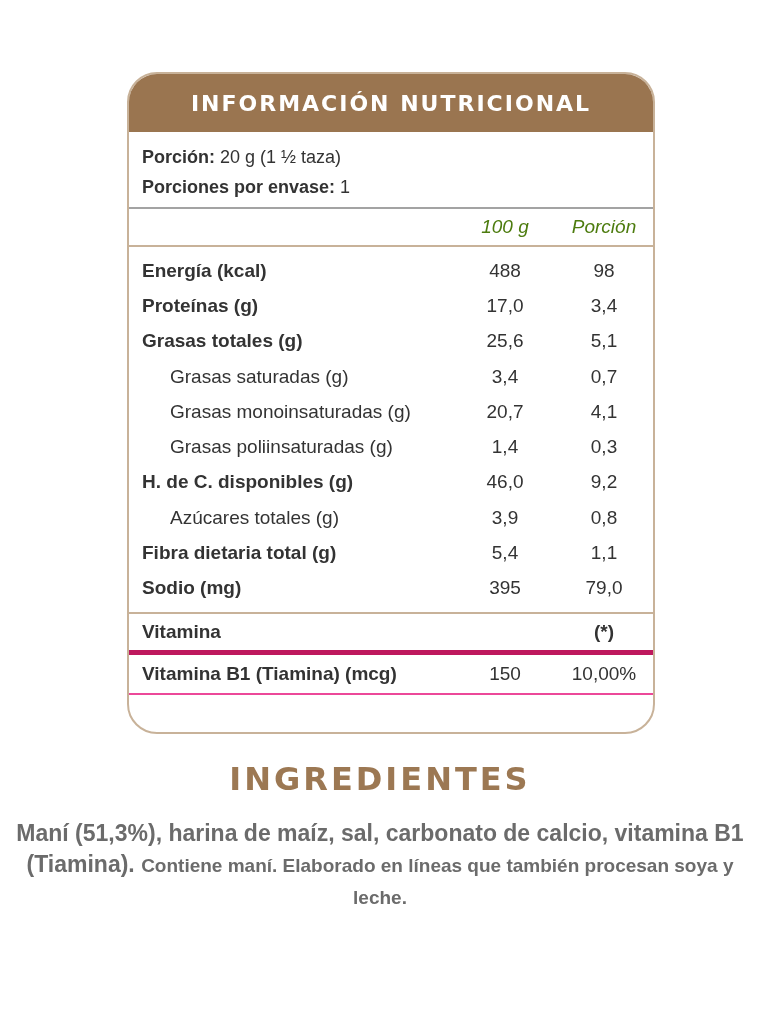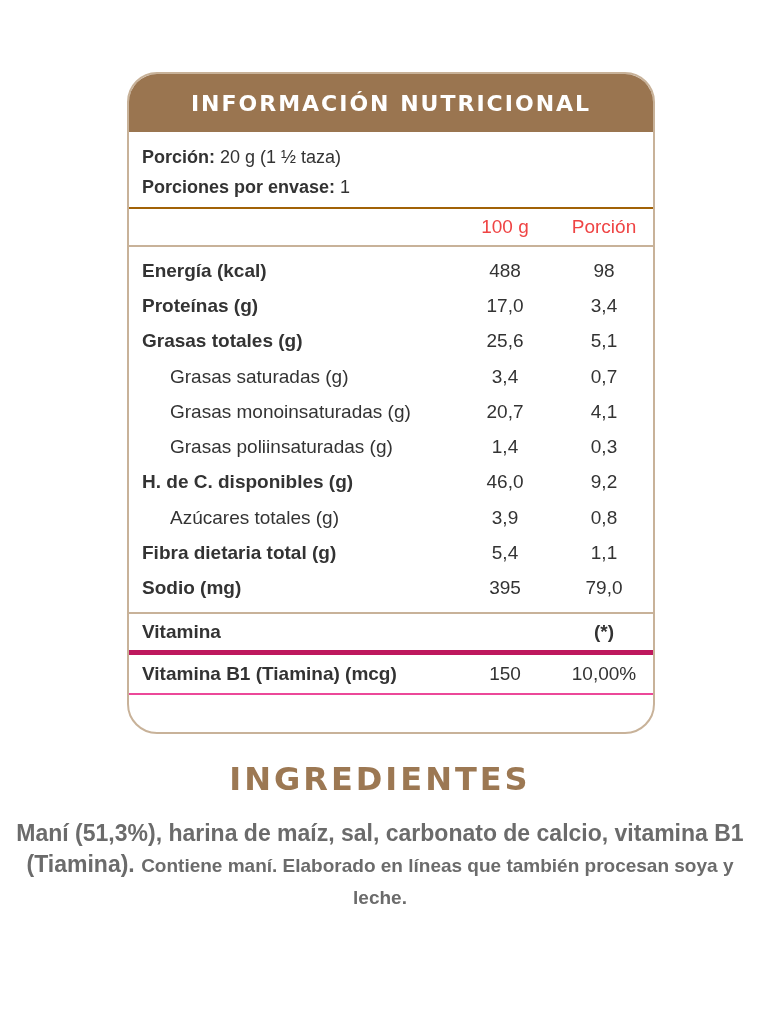--- a/index.html
+++ b/index.html
@@ -6,31 +6,31 @@
     body { width:760px; height:1013px; position:relative; font-family:"Liberation Sans", sans-serif; color:#333333; }
     .panel {
       position:absolute; left:127px; top:72px; width:528px; height:662px;
       border:2px solid #c8b299; border-radius:30px; box-sizing:border-box; overflow:hidden; background:#fff;
     }
     .panel-header {
       height:58px; background:#9a7550; color:#ffffff;
       display:flex; align-items:center; justify-content:center;
       font-family:"DejaVu Sans", sans-serif; font-weight:bold; font-size:22px; letter-spacing:2px;
     }
-    .serving { padding:10px 13px 6px 13px; border-bottom:2px solid #a16207; height:59px; box-sizing:content-box; }
+    .serving { padding:10px 13px 6px 13px; border-bottom:2px solid #a3a3a3; height:59px; box-sizing:content-box; }
     .serving .line { font-size:18px; line-height:30px; }
     .serving .line b { font-weight:600; }
     .row { display:flex; align-items:center; font-size:19px; }
     .row .label { flex:1; padding-left:13px; }
     .row .label.indent { padding-left:41px; }
     .row .label.bold { font-weight:600; }
     .row .c1 { width:100px; text-align:center; }
     .row .c2 { width:98px; text-align:center; }
     .colhead { height:36px; border-bottom:2px solid #c8b299; }
-    .colhead .c1, .colhead .c2 { color:#ef4444; }
+    .colhead .c1, .colhead .c2 { color:#4d7c0f;font-style:italic; }
     .nutrients { padding-top:6px; padding-bottom:6px; border-bottom:2px solid #c8b299; }
     .nutrients .row { height:35.3px; }
     .vit-head { height:36px; border-bottom:5px solid #be185d; }
     .vit-row { height:38px; border-bottom:2px solid #ec4899; }
     .footnote { padding:8px 13px 0 13px; font-size:13.5px; color:#555; line-height:18px; }
     .footnote .indent-line { padding-left:29px; }
     .ing-title {
       position:absolute; left:0; top:760px; width:760px; text-align:center;
       color:#9c7853; font-family:"DejaVu Sans", sans-serif; font-weight:bold; font-size:32px; letter-spacing:3px;
     }

